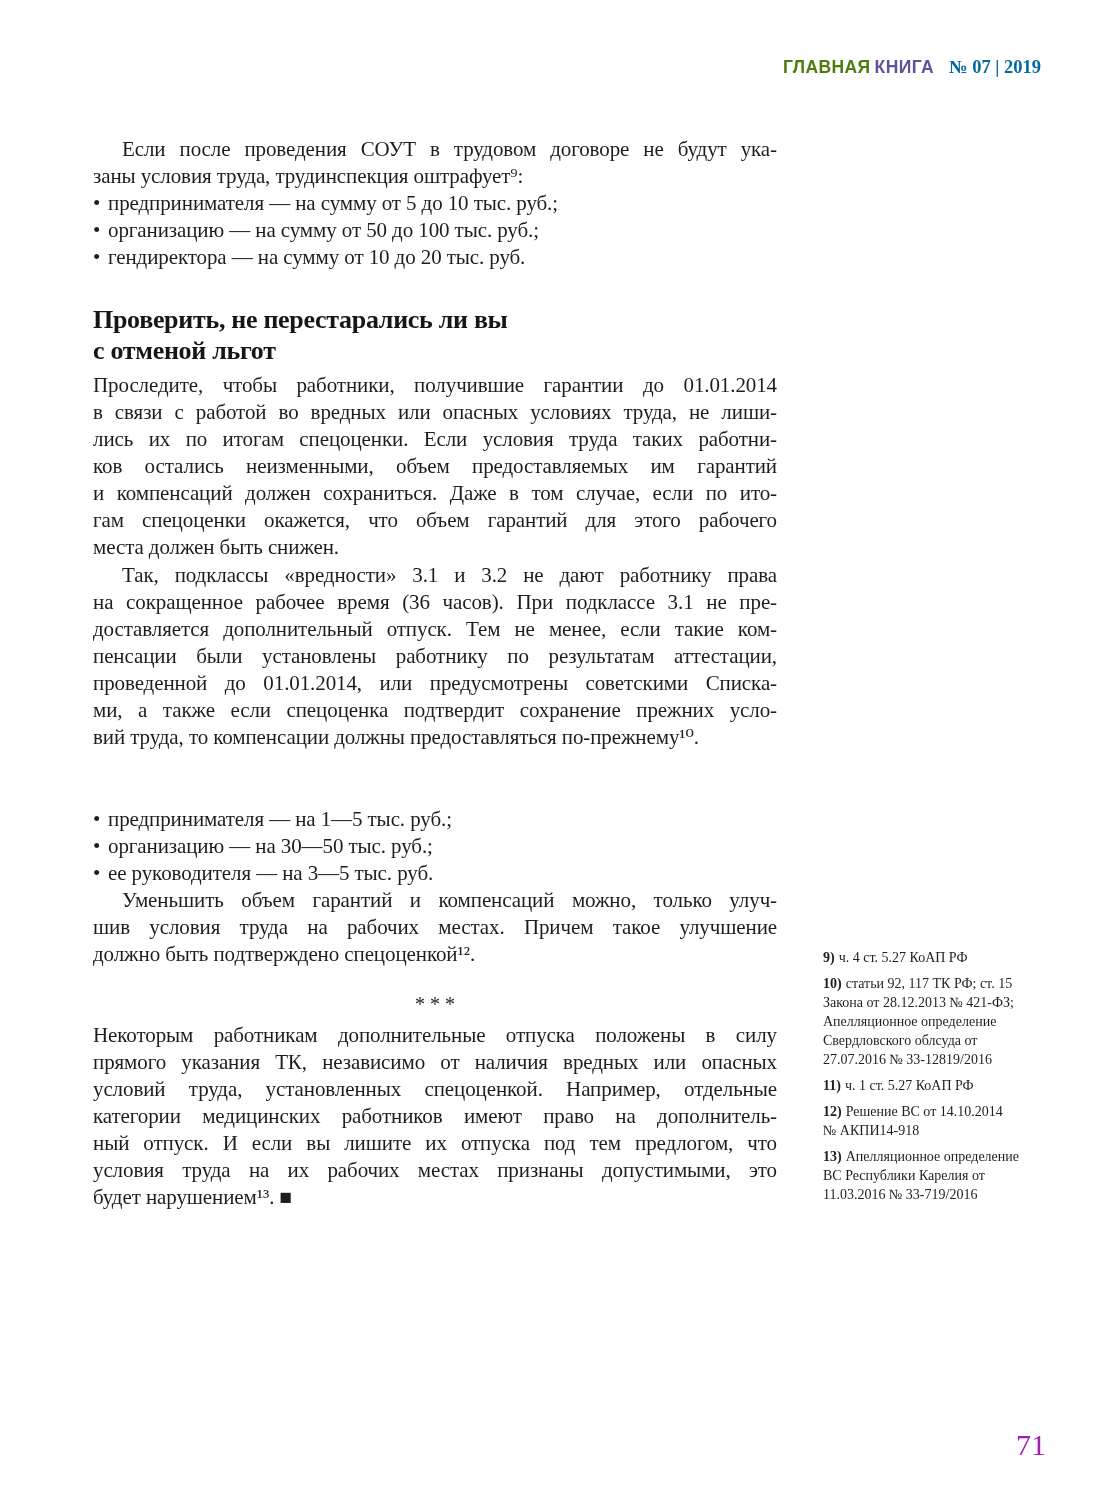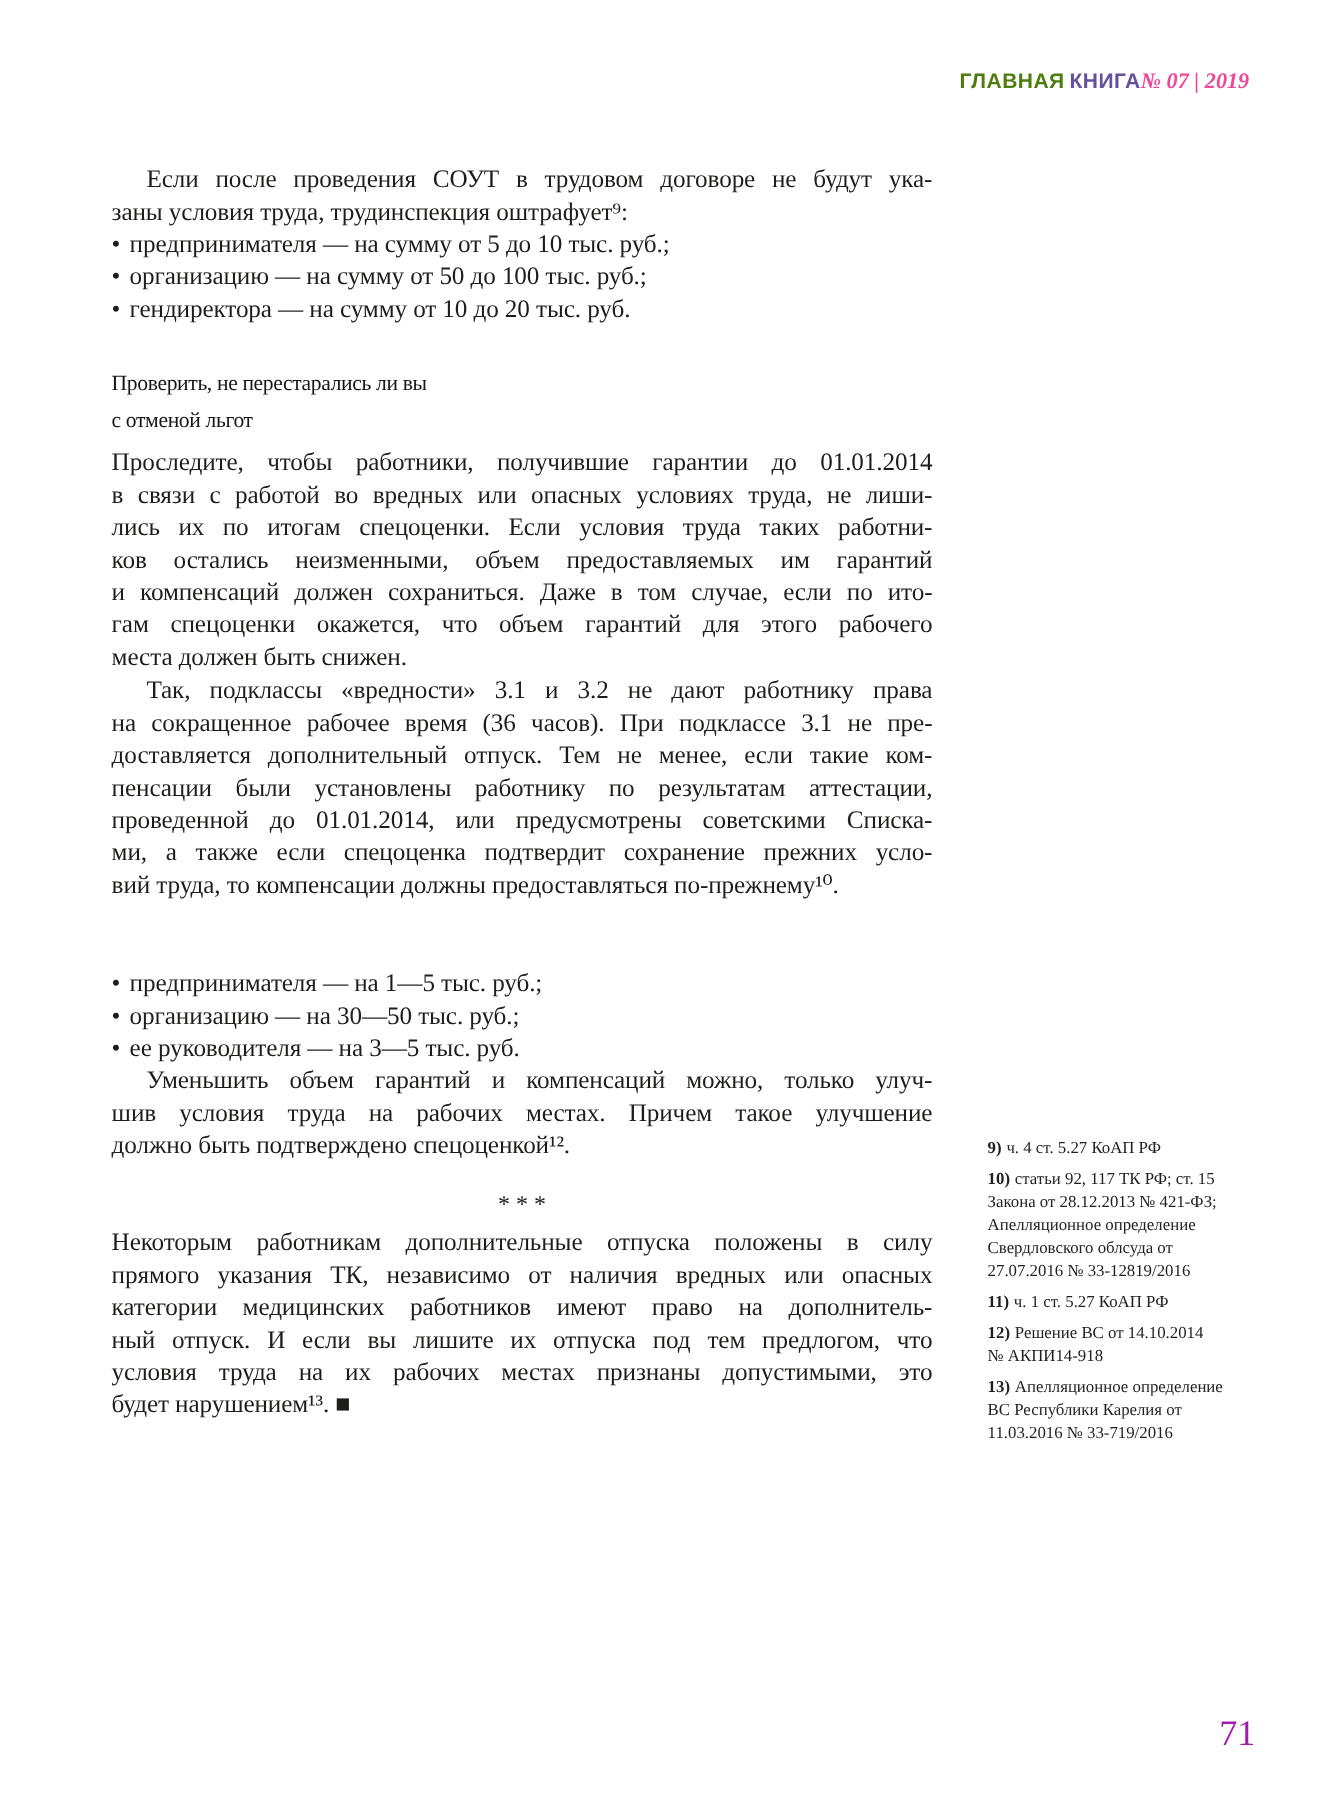--- a/index.html
+++ b/index.html
@@ -29,23 +29,22 @@
     font-weight: 700;
     font-size: 17.5px;
     letter-spacing: 0.4px;
     color: #4d7c0f;
   }
   .brand-purple { color: #64519e; margin-left: 4px; }
   .issue {
     font-family: "Liberation Serif", "DejaVu Serif", serif;
     font-weight: 700;
     font-size: 18.5px;
-    color: #ec4899;
-    margin-left: 0;
-    font-style: italic;
+    color: #0369a1;
+    margin-left: 15px;
   }
 
   
   .para, .bullets, .heading, .separator {
     position: absolute;
     left: 93px;
     width: 684px;
     color: #1d1d1b;
   }
   .para, .bullets {
@@ -58,22 +57,22 @@
   .para.indent .line:first-child { text-indent: 29px; }
 
   .bullets .line { text-align: center; text-align-last: left; }
   .bullets .line::before {
     content: "\2022";
     display: inline-block;
     width: 15px;
   }
 
   .heading {
-    font-weight: 400;
-    font-size: 18px;
+    font-weight: 700;
+    font-size: 26px;
     line-height: 31px;
     letter-spacing: -0.3px;
     color: #161616;
   }
   .heading .line { text-align: left; }
 
   .separator {
     text-align: center;
     font-size: 20px;
     line-height: 20px;
@@ -161,20 +160,21 @@
       <div class="line">Уменьшить объем гарантий и компенсаций можно, только улуч-</div>
       <div class="line">шив условия труда на рабочих местах. Причем такое улучшение</div>
       <div class="line last">должно быть подтверждено спецоценкой¹².</div>
     </div>
 
   <div class="separator" style="top:994px">* * *</div>
 
   <div class="para" style="top:1022px">
       <div class="line">Некоторым работникам дополнительные отпуска положены в силу</div>
       <div class="line">прямого указания ТК, независимо от наличия вредных или опасных</div>
+      <div class="line">условий труда, установленных спецоценкой. Например, отдельные</div>
       <div class="line">категории медицинских работников имеют право на дополнитель-</div>
       <div class="line">ный отпуск. И если вы лишите их отпуска под тем предлогом, что</div>
       <div class="line">условия труда на их рабочих местах признаны допустимыми, это</div>
       <div class="line last">будет нарушением¹³. ■</div>
     </div>
 
   <div class="footnotes">
     <div class="footnote"><span class="fn-marker">9)</span><span>ч. 4 ст. 5.27 КоАП РФ</span></div>
     <div class="footnote"><span class="fn-marker">10)</span><span>статьи 92, 117 ТК РФ; ст. 15 Закона от 28.12.2013 № 421-ФЗ; Апелляционное определение Свердловского облсуда от 27.07.2016 № 33-12819/2016</span></div>
     <div class="footnote"><span class="fn-marker">11)</span><span>ч. 1 ст. 5.27 КоАП РФ</span></div>

